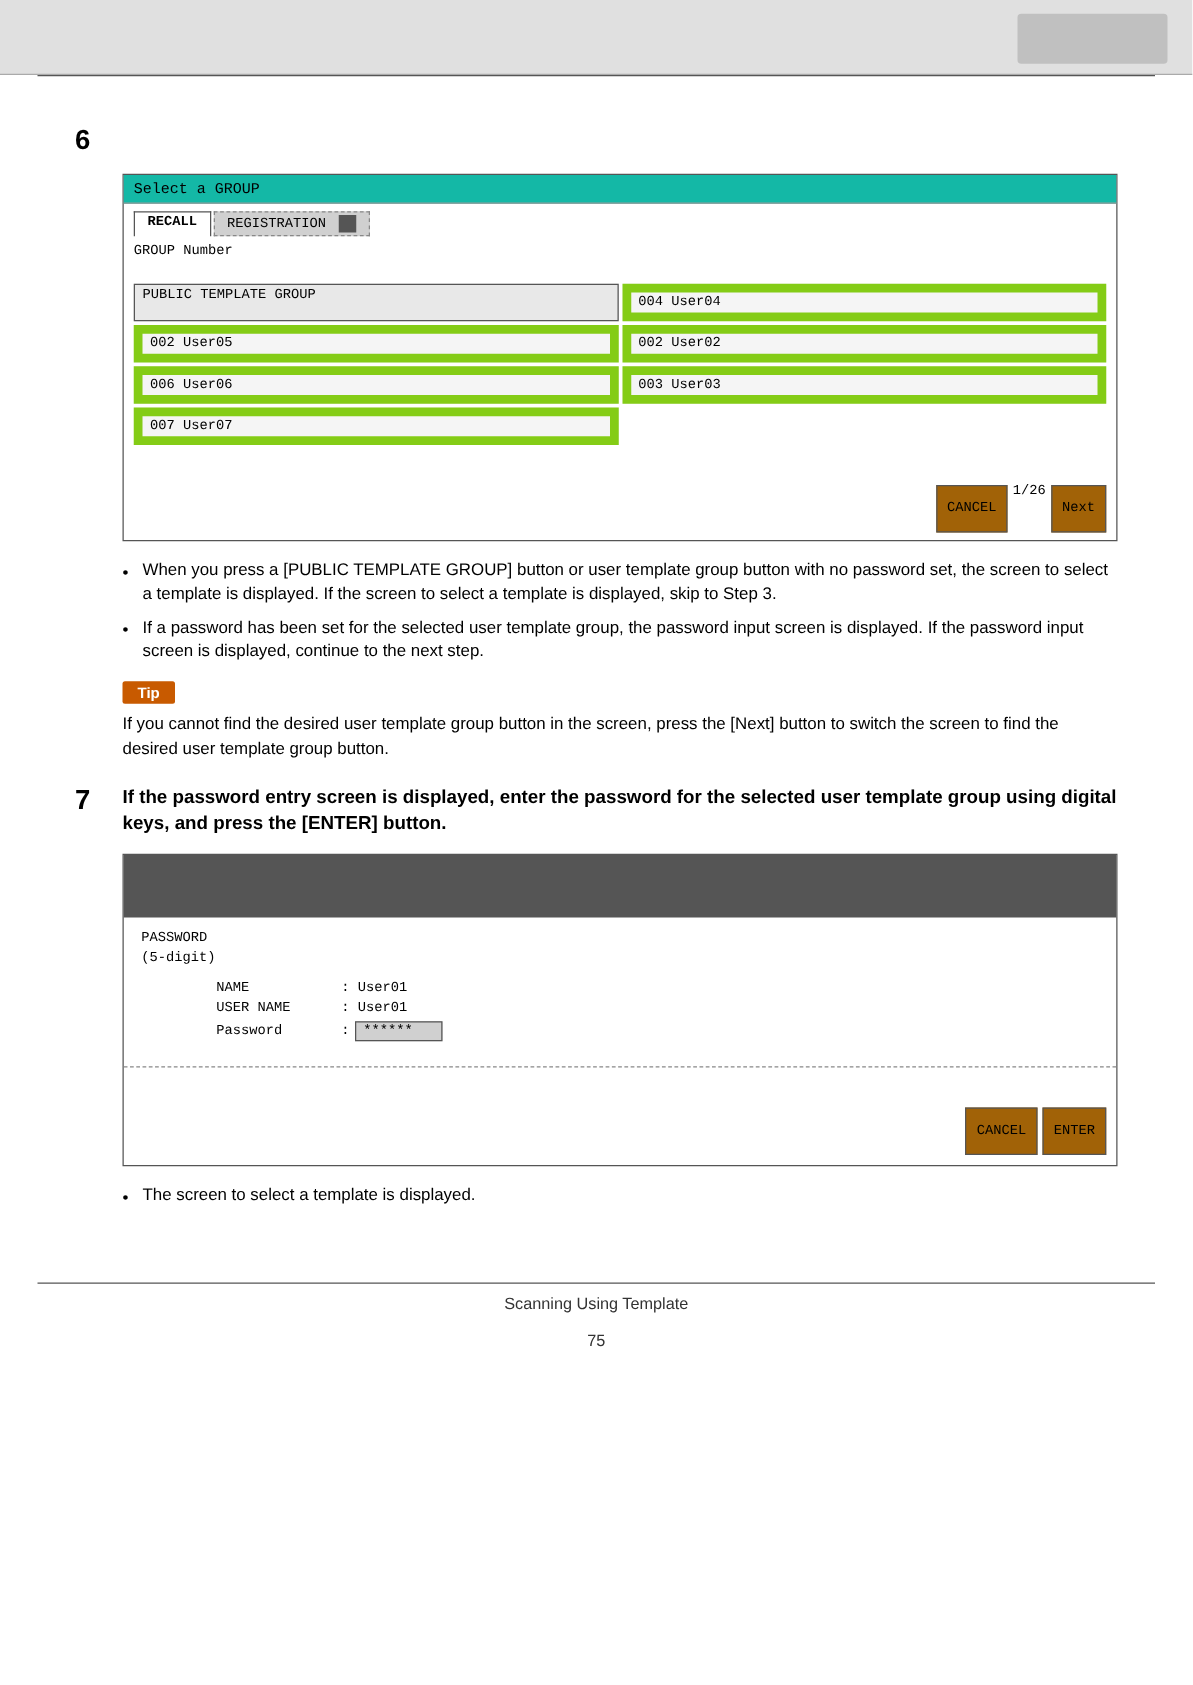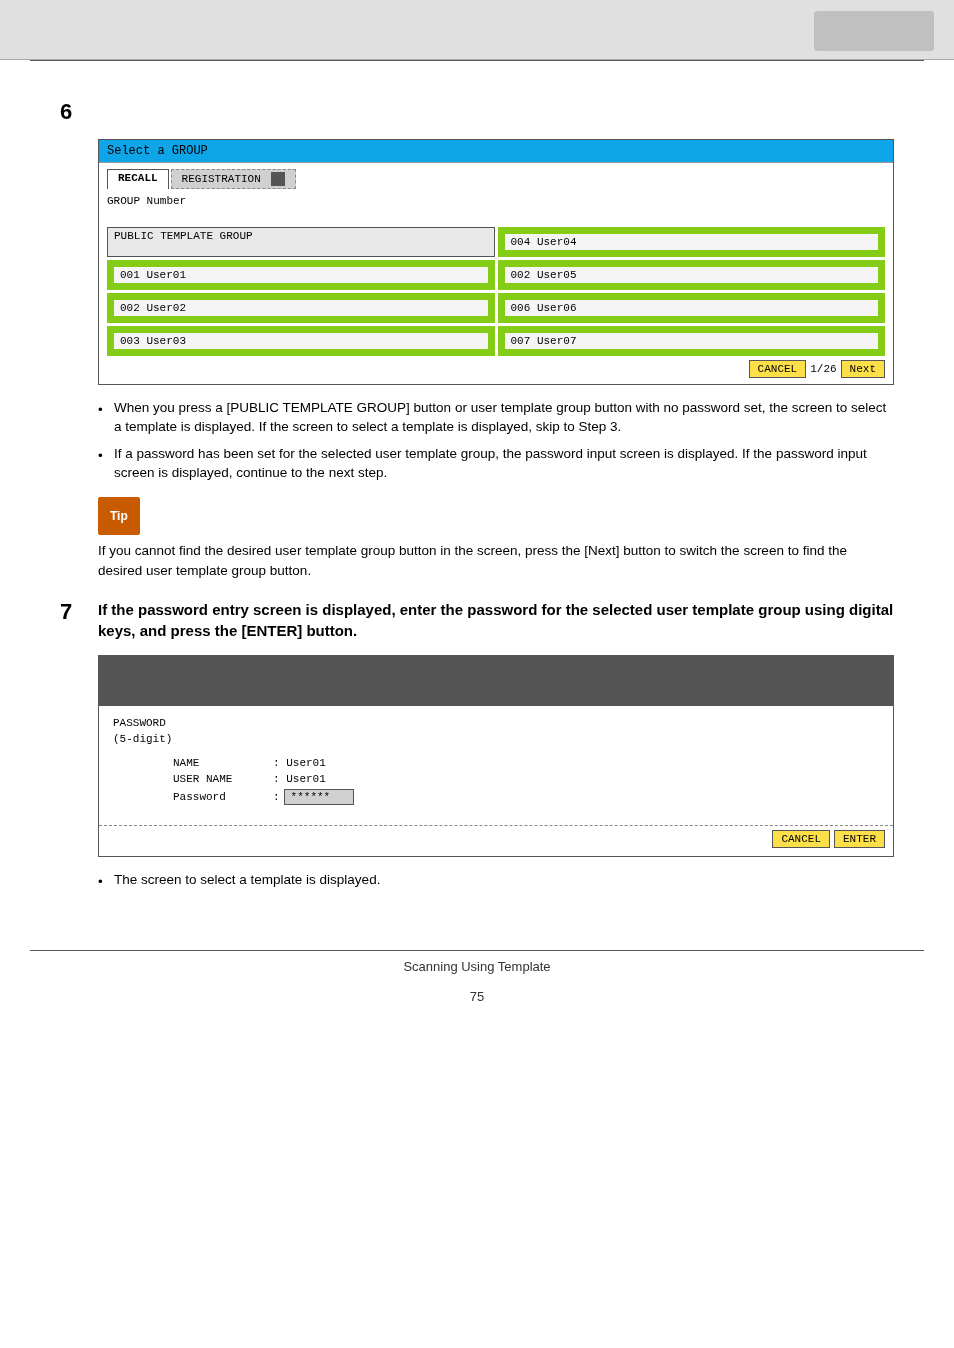--- a/index.html
+++ b/index.html
@@ -65,21 +65,21 @@
     
     .screen-mockup {
       border: 1.5px solid #555;
       background: #fff;
       margin: 0 0 14px 38px;
       padding: 0;
       font-family: 'Courier New', monospace;
       font-size: 12px;
     }
     .screen-title-bar {
-      background: #0ea5e9;
+      background: #14b8a6;
       padding: 4px 8px;
       font-size: 12px;
       font-family: 'Courier New', monospace;
       border-bottom: 1px solid #999;
     }
     .screen-body {
       padding: 6px 8px;
     }
     .screen-tabs {
       display: flex;
@@ -135,25 +135,26 @@
     }
     .screen-footer {
       display: flex;
       justify-content: flex-end;
       align-items: center;
       margin-top: 4px;
       gap: 4px;
     }
     .screen-btn {
       border: 1.5px solid #555;
-      padding: 2px 8px;
-      font-size: 11px;
-      font-family: 'Courier New', monospace;
-      background: #fde047;
+      padding: 12px 8px;
+      font-size: 11px;
+      font-family: 'Courier New', monospace;
+      background: #a16207;
       cursor: pointer;
+      margin-top: 28px;
     }
     .page-info {
       font-size: 11px;
       font-family: 'Courier New', monospace;
     }
 
     
     .bullet-section {
       margin: 8px 0 8px 38px;
     }
@@ -169,21 +170,21 @@
       margin-top: 2px;
     }
 
     
     .tip-box {
       margin: 14px 0 14px 38px;
     }
     .tip-label {
       background: #c85a00;
       color: #fff;
-      padding: 12px 12px;
+      padding: 2px 12px;
       font-size: 12px;
       font-weight: bold;
       display: inline-block;
       margin-bottom: 6px;
       border-radius: 2px;
     }
     .tip-text {
       font-size: 13.5px;
       line-height: 1.5;
     }
@@ -278,21 +279,20 @@
         <div class="tab-recall">RECALL</div>
         <div class="tab-registration">
           <span>REGISTRATION</span>
           <span class="tab-indicator"></span>
         </div>
       </div>
       <div class="group-number-label">GROUP Number</div>
       <div class="group-grid">
         <div class="group-btn public">PUBLIC TEMPLATE GROUP</div>
         <div class="group-btn">004 User04</div>
-        <div class="group-btn">001 User01</div>
         <div class="group-btn">002 User05</div>
         <div class="group-btn">002 User02</div>
         <div class="group-btn">006 User06</div>
         <div class="group-btn">003 User03</div>
         <div class="group-btn">007 User07</div>
       </div>
       <div class="screen-footer">
         <div class="screen-btn">CANCEL</div>
         <span class="page-info">1/26</span>
         <div class="screen-btn">Next</div>

